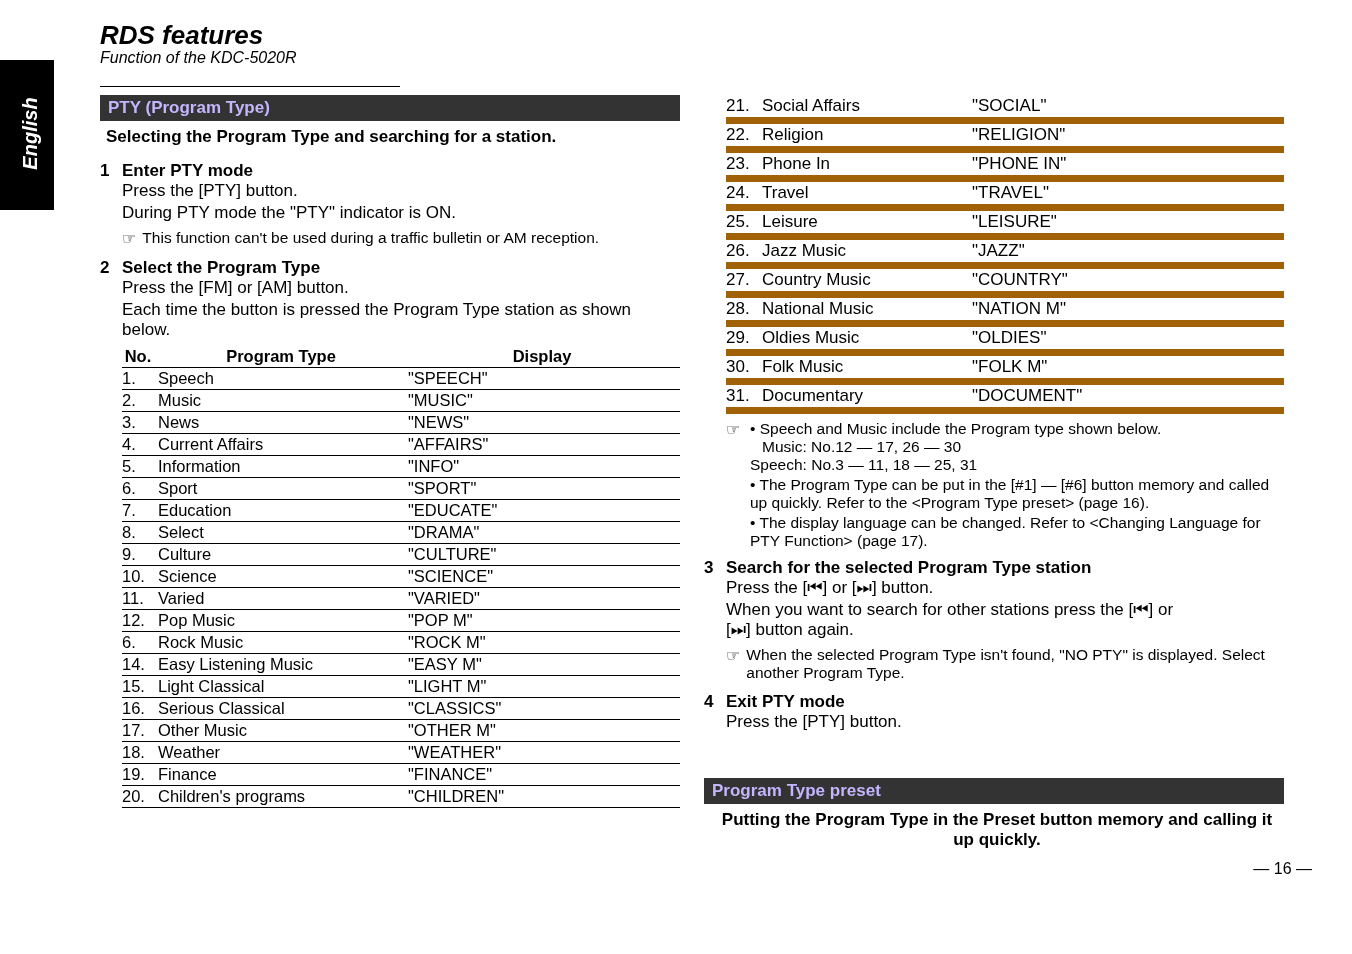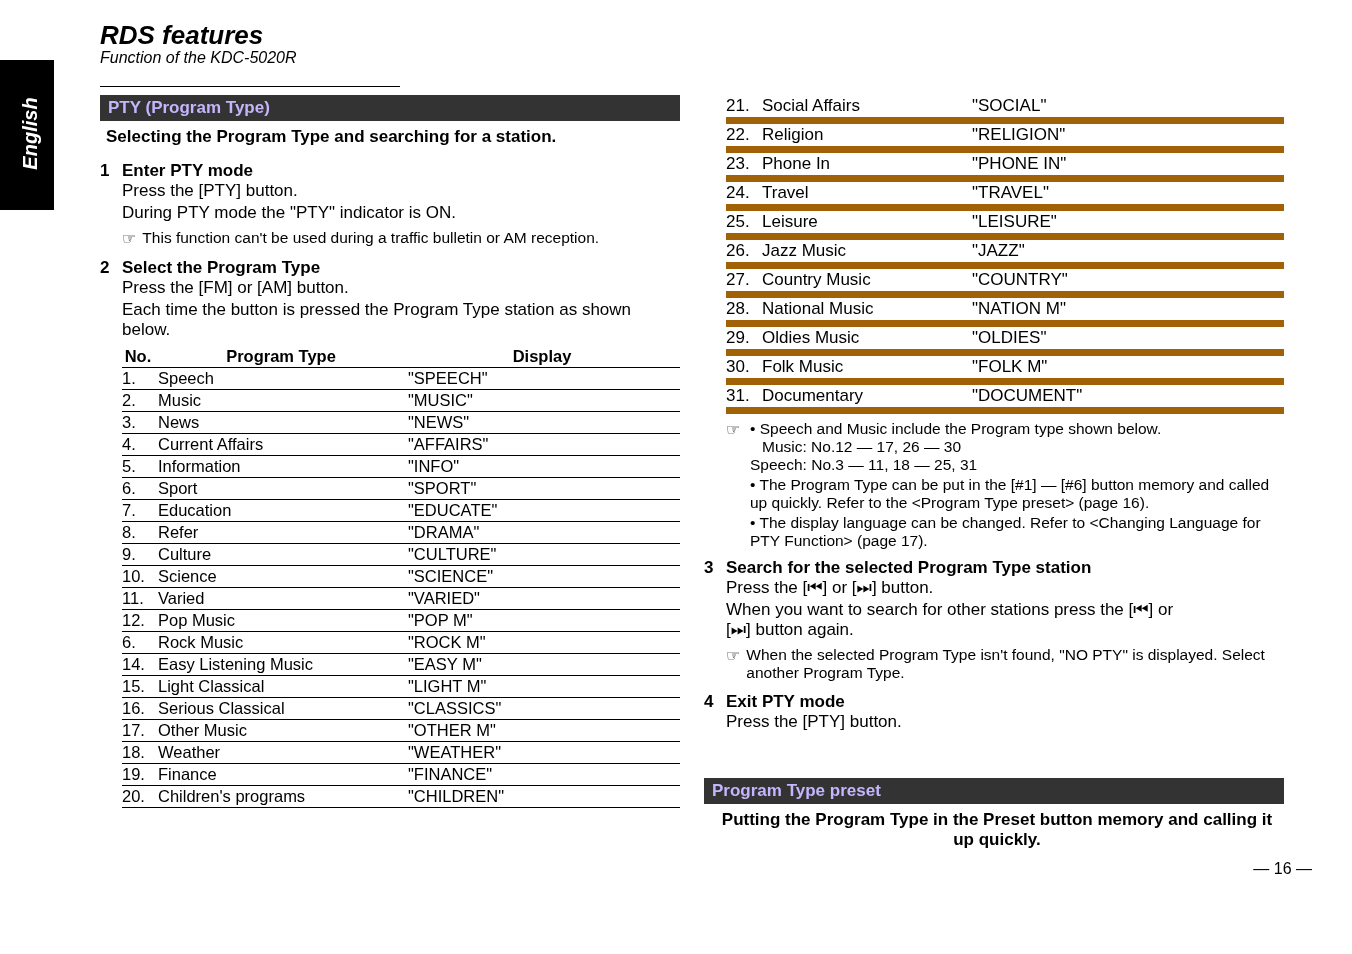--- a/index.html
+++ b/index.html
@@ -118,21 +118,21 @@
                 <td class="col-pt">Sport</td>
                 <td class="col-disp">"SPORT"</td>
               </tr>
               <tr>
                 <td class="col-no">7.</td>
                 <td class="col-pt">Education</td>
                 <td class="col-disp">"EDUCATE"</td>
               </tr>
               <tr>
                 <td class="col-no">8.</td>
-                <td class="col-pt">Refer</td>
+                <td class="col-pt">Select</td>
                 <td class="col-disp">"DRAMA"</td>
               </tr>
               <tr>
                 <td class="col-no">9.</td>
                 <td class="col-pt">Culture</td>
                 <td class="col-disp">"CULTURE"</td>
               </tr>
               <tr>
                 <td class="col-no">10.</td>
                 <td class="col-pt">Science</td>

